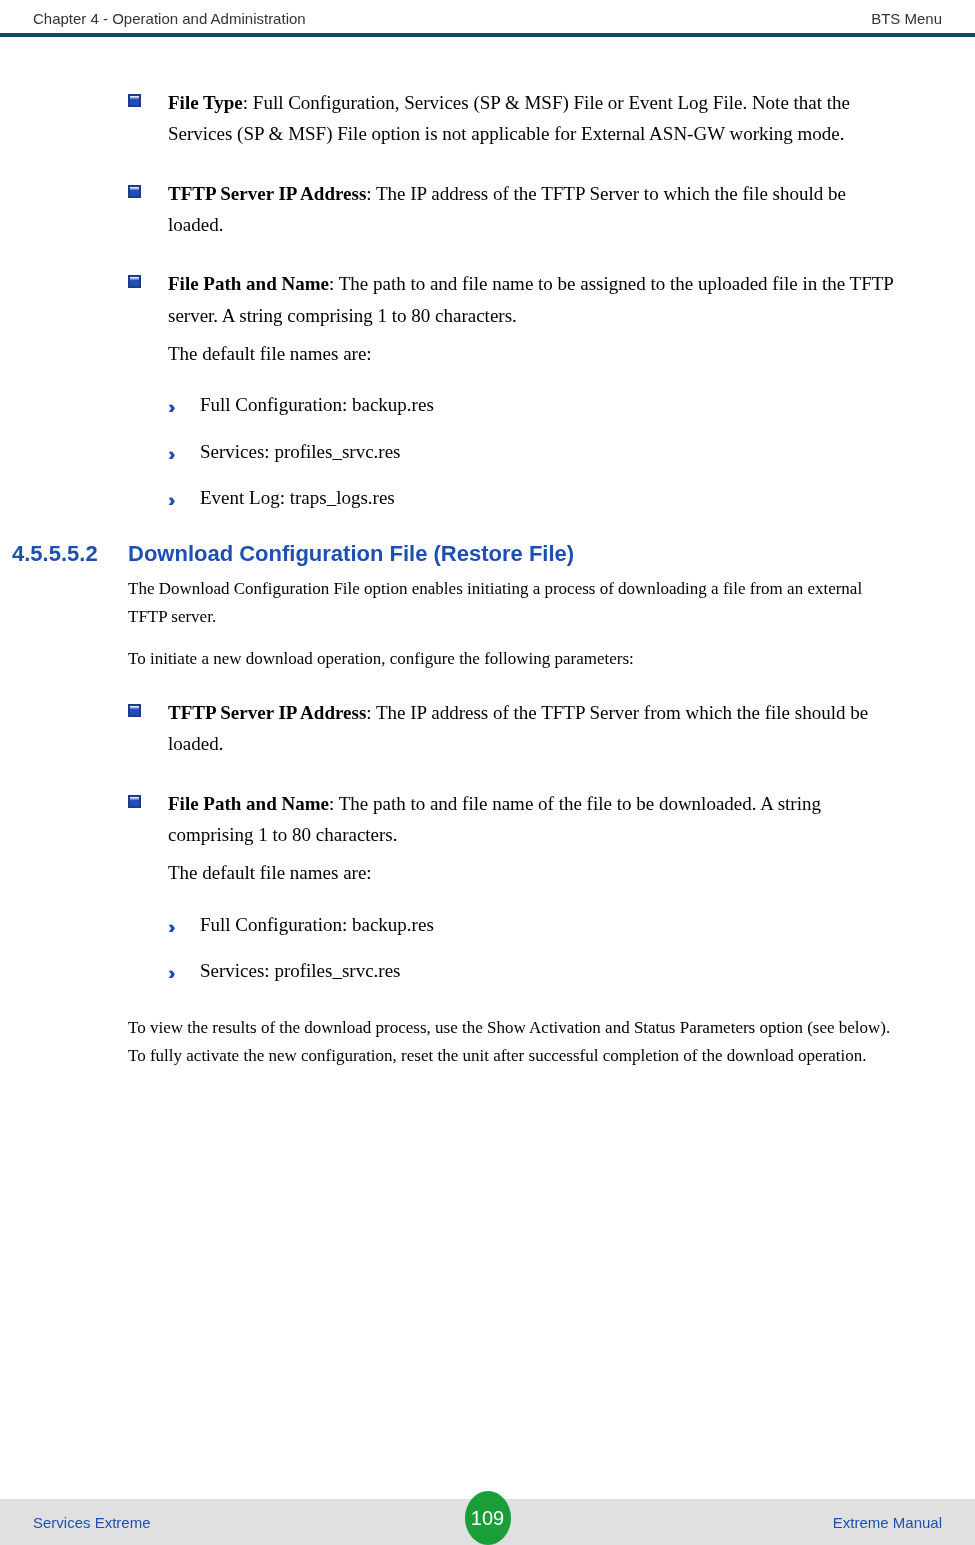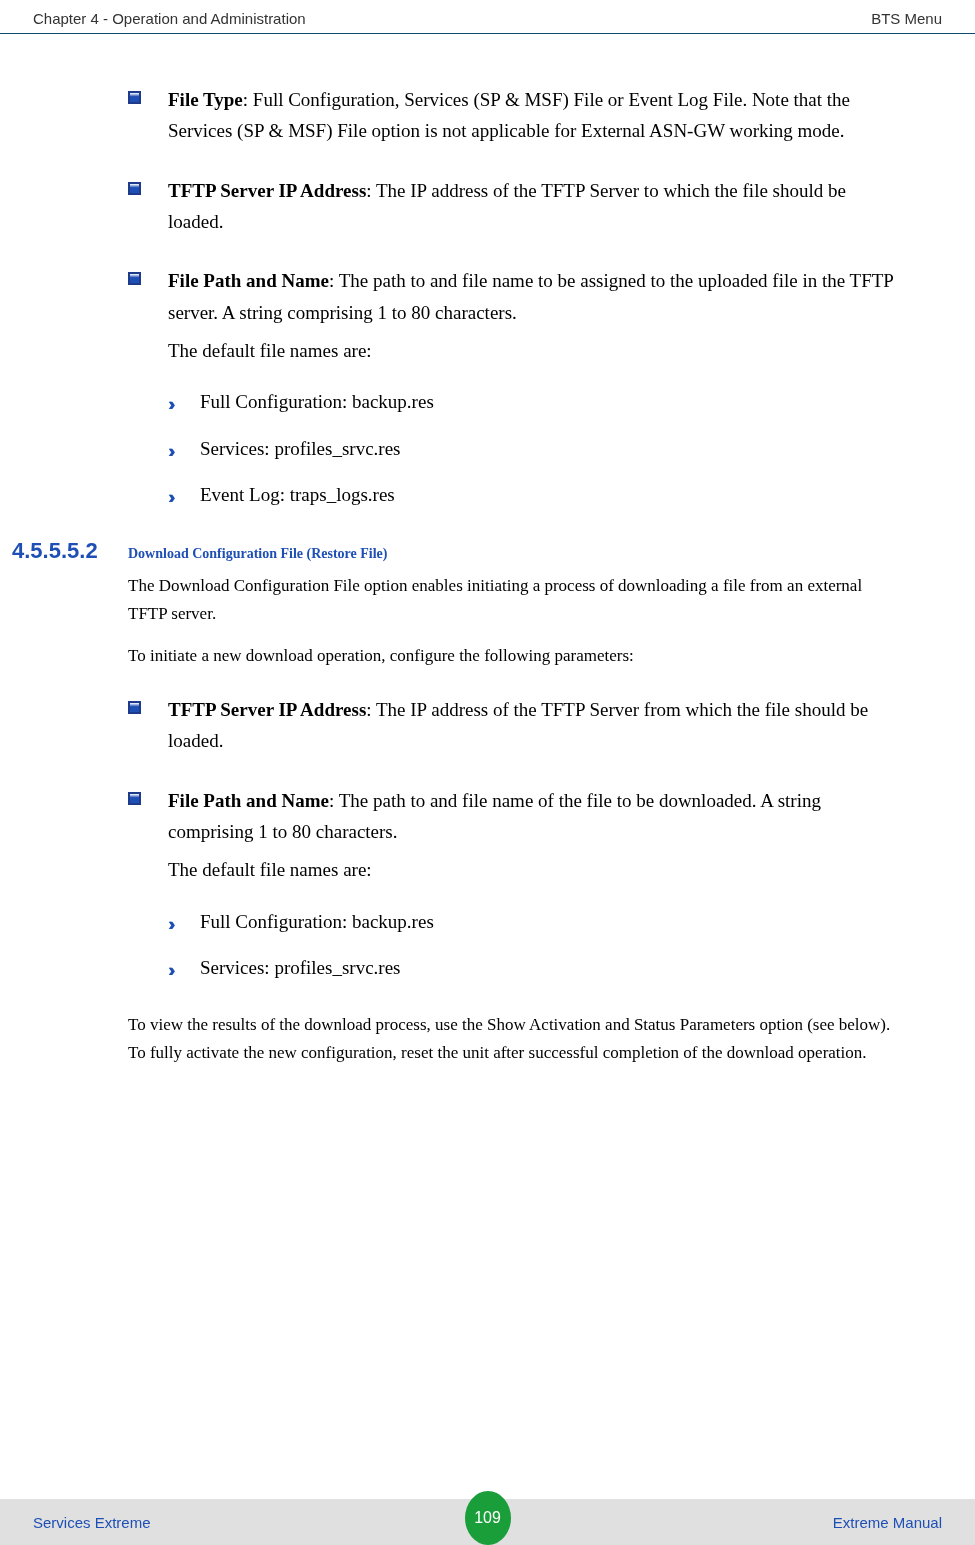--- a/index.html
+++ b/index.html
@@ -14,21 +14,21 @@
       background: #ffffff;
       position: relative;
       color: #000000;
     }
     .header {
       display: flex;
       justify-content: space-between;
       padding: 10px 33px 6px 33px;
       font-family: Arial, sans-serif;
       font-size: 15px;
-      border-bottom: 1px solid #0c4a6e;
+      border-bottom: 4px solid #0c4a6e;
       color: #333;
     }
     .content {
       padding: 50px 75px 0 128px;
     }
     .bullet-list {
       list-style: none;
       margin-bottom: 0;
     }
     .bullet-item {
@@ -88,23 +88,23 @@
     .section-num {
       color: #1e4fb5;
       font-family: Arial, sans-serif;
       font-weight: bold;
       font-size: 22px;
       width: 128px;
       padding-left: 12px;
     }
     .section-title {
       color: #1e4fb5;
-      font-family: Liberation Serif, serif;
-      font-weight: bold;
-      font-size: 14px;
+      font-family: Liberation Sans, sans-serif;
+      font-weight: bold;
+      font-size: 22px;
     }
     .para {
       font-size: 17px;
       line-height: 1.65;
       margin-bottom: 14px;
     }
     .footer {
       position: absolute;
       bottom: 0;
       left: 0;
@@ -126,21 +126,21 @@
     }
     .page-badge {
       background: #1a9e3a;
       color: #fff;
       width: 46px;
       height: 54px;
       border-radius: 50%;
       display: flex;
       align-items: center;
       justify-content: center;
-      font-size: 16px;
+      font-size: 20px;
       position: absolute;
       left: 50%;
       transform: translateX(-50%);
       bottom: 0;
     }
   </style>
 </head>
 <body>
 
 <div class="header">

